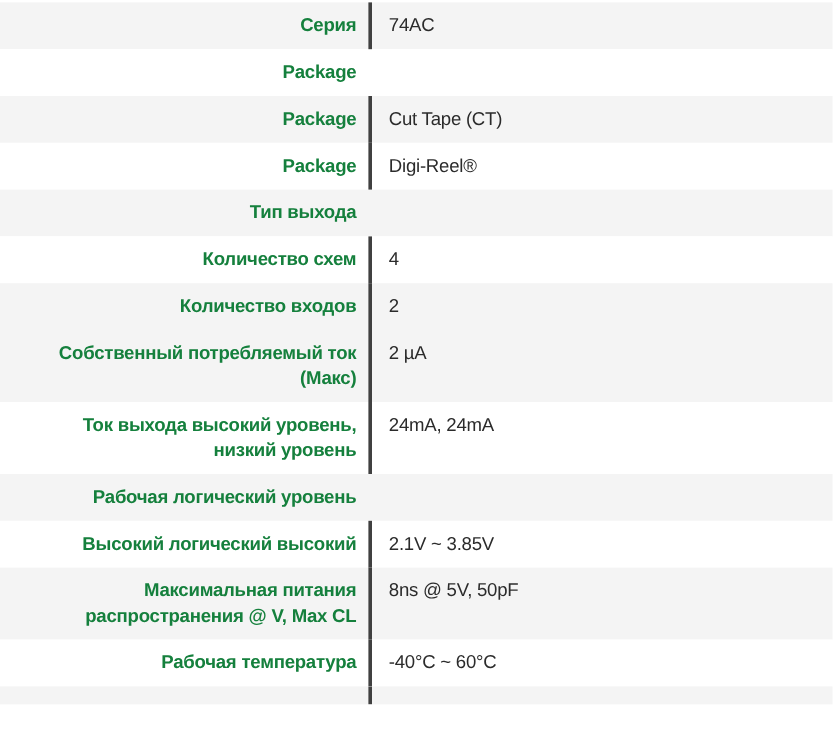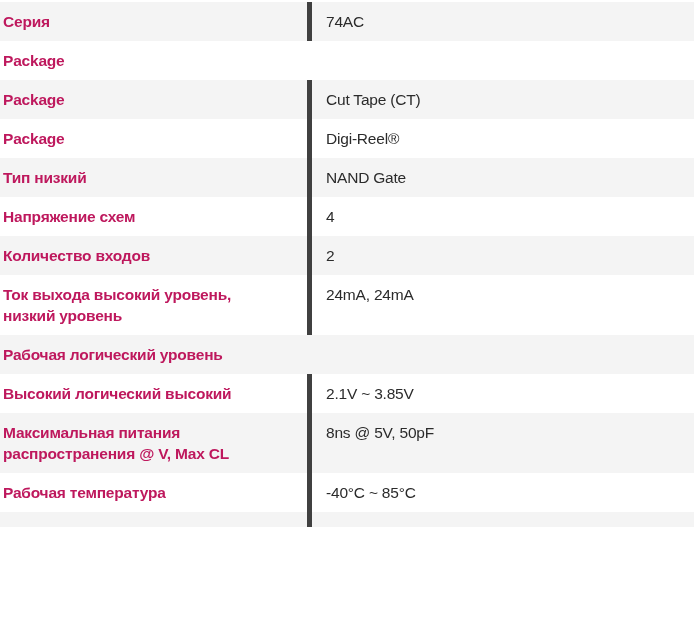--- a/index.html
+++ b/index.html
@@ -29,30 +29,30 @@
   }
   .row.alt {
     background: #f4f4f4;
   }
   .cell {
     box-sizing: border-box;
     line-height: 21px;
   }
   .cell.label {
     width: 307px;
-    padding: 9px 10px 9px 3px;
-    text-align: left;
+    padding: 9px 10px 9px 28px;
+    text-align: right;
     font-weight: 700;
-    color: #be185d;
+    color: #15803d;
     white-space: pre-line;
   }
   .cell.value {
     flex: 1;
     padding: 9px 12px 9px 14px;
-    border-left: 5px solid #404040;
+    border-left: 3px solid #404040;
     color: #2b2b2b;
     font-weight: 400;
   }
   .row.partial {
     height: 15px;
     overflow: hidden;
   }
   .row.partial .cell {
     padding-top: 0;
     padding-bottom: 0;
@@ -76,35 +76,39 @@
     <div class="cell label">Package</div>
     <div class="cell value">Cut Tape (CT)</div>
   </div>
 
   <div class="row">
     <div class="cell label">Package</div>
     <div class="cell value">Digi-Reel®</div>
   </div>
 
   <div class="row alt">
-    <div class="cell label">Тип низкий</div>
-    <div class="cell value">NAND Gate</div>
+    <div class="cell label">Тип выхода</div>
   </div>
 
   <div class="row">
-    <div class="cell label">Напряжение схем</div>
+    <div class="cell label">Количество схем</div>
     <div class="cell value">4</div>
   </div>
 
   <div class="row alt">
     <div class="cell label">Количество входов</div>
     <div class="cell value">2</div>
   </div>
 
 
+  <div class="row alt">
+    <div class="cell label">Собственный потребляемый ток
+(Макс)</div>
+    <div class="cell value">2 µA</div>
+  </div>
 
   <div class="row">
     <div class="cell label">Ток выхода высокий уровень,
 низкий уровень</div>
     <div class="cell value">24mA, 24mA</div>
   </div>
 
   <div class="row alt">
     <div class="cell label">Рабочая логический уровень</div>
   </div>
@@ -115,20 +119,20 @@
   </div>
 
   <div class="row alt">
     <div class="cell label">Максимальная питания
 распространения @ V, Max CL</div>
     <div class="cell value">8ns @ 5V, 50pF</div>
   </div>
 
   <div class="row">
     <div class="cell label">Рабочая температура</div>
-    <div class="cell value">-40°C ~ 85°C</div>
+    <div class="cell value">-40°C ~ 60°C</div>
   </div>
 </div>
   <div class="row partial alt">
     <div class="cell label"></div>
     <div class="cell value"></div>
   </div>
 </div>
 
 </body></html>

